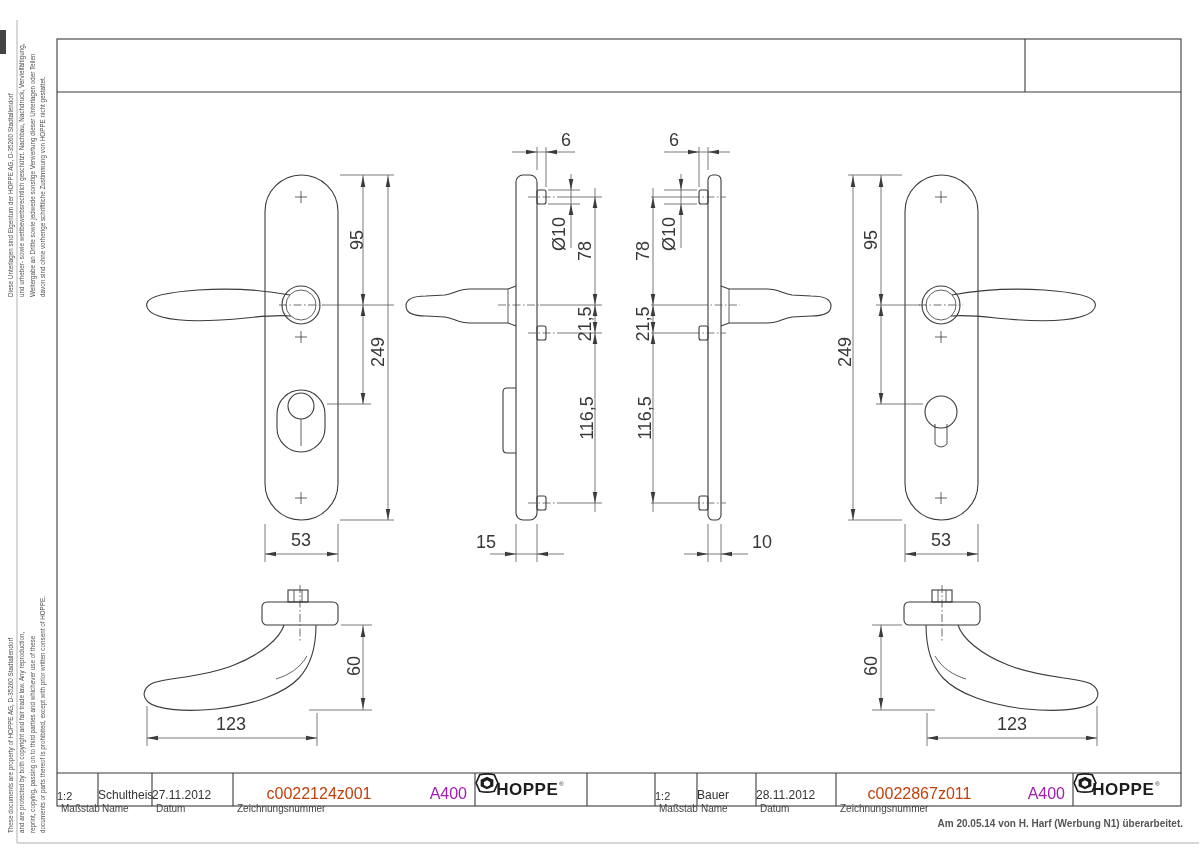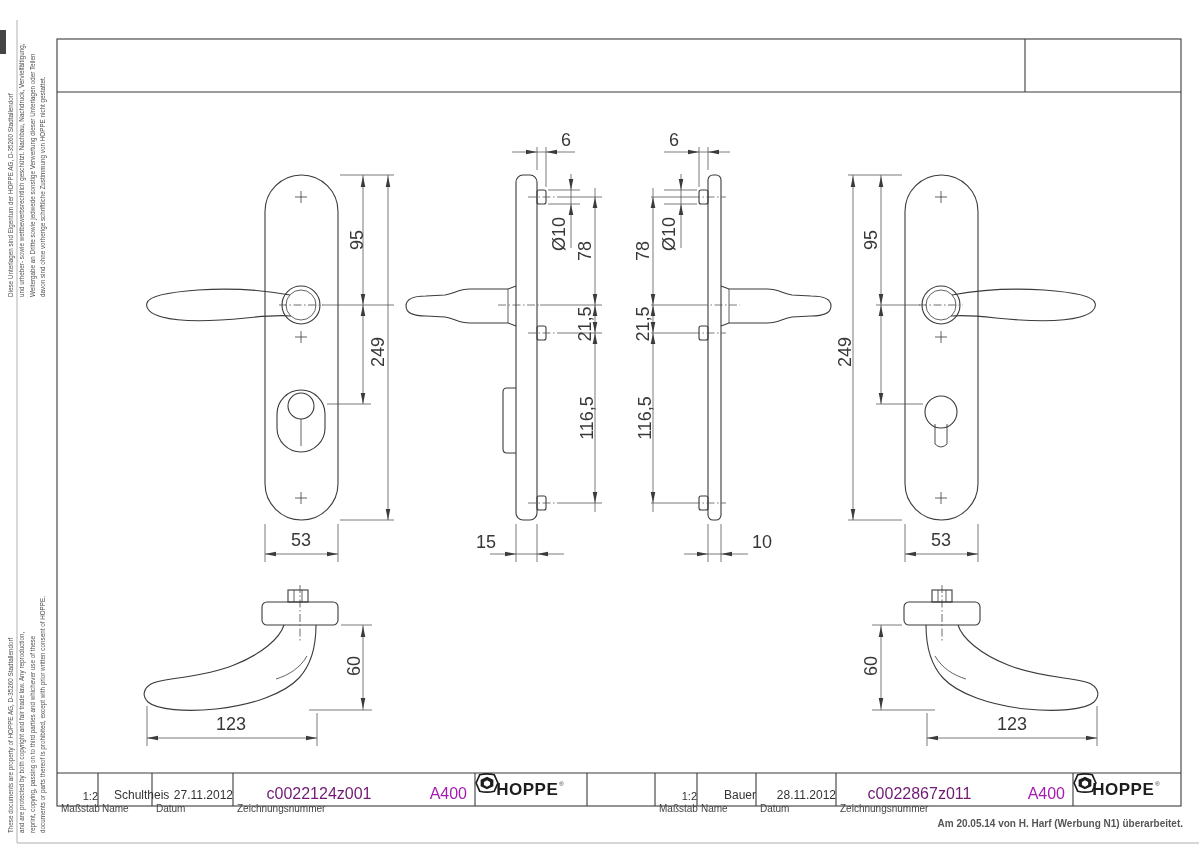--- a/index.html
+++ b/index.html
@@ -7,23 +7,23 @@
         font-family:"Liberation Sans",sans-serif;color:#383838;}
   #page svg{position:absolute;left:0;top:0;}
   svg text{font-family:"Liberation Sans",sans-serif;fill:#383838;}
   svg .d{font-size:18px;}
   .abs{position:absolute;}
   .title{left:72px;top:52px;font-size:21px;letter-spacing:0.3px;color:#3a3a3a;white-space:nowrap;}
   .sidenote{font-size:6.3px;line-height:10.8px;color:#4c4c4c;transform:rotate(-90deg);
             transform-origin:top left;white-space:nowrap;}
   .cell{position:absolute;height:33px;}
   .cell .lbl{position:absolute;left:4px;top:2px;font-size:10px;color:#454545;white-space:nowrap;margin-top:28px;}
-  .cell .val{position:absolute;left:0;right:0;bottom:4px;text-align:right;font-size:12px;color:#333;padding-left:16px;}
+  .cell .val{position:absolute;left:0;right:0;bottom:4px;text-align:left;font-size:12px;color:#333;}
   .cell .val.small{font-size:11px;}
-  .cell .num{position:absolute;left:0;right:70px;bottom:3px;text-align:center;font-size:16px;color:#701a75;}
+  .cell .num{position:absolute;left:0;right:70px;bottom:3px;text-align:center;font-size:16px;color:#c2410c;}
   .cell .code{position:absolute;right:8px;bottom:3px;font-size:16px;color:#a21caf;}
   .logo{display:flex;align-items:center;justify-content:center;height:100%;gap:3px;text-align:right;}
   .logo .word{font-weight:bold;font-size:17px;letter-spacing:0.5px;color:#1d1d1d;}
   .logo .reg{font-size:6px;vertical-align:super;position:relative;top:-6px;left:-2px;color:#1d1d1d;}
   .revnote{left:820px;top:818px;width:363px;text-align:right;font-size:10px;color:#555;font-weight:bold;}
 </style>
 </head>
 <body>
 
 <div id="page">

